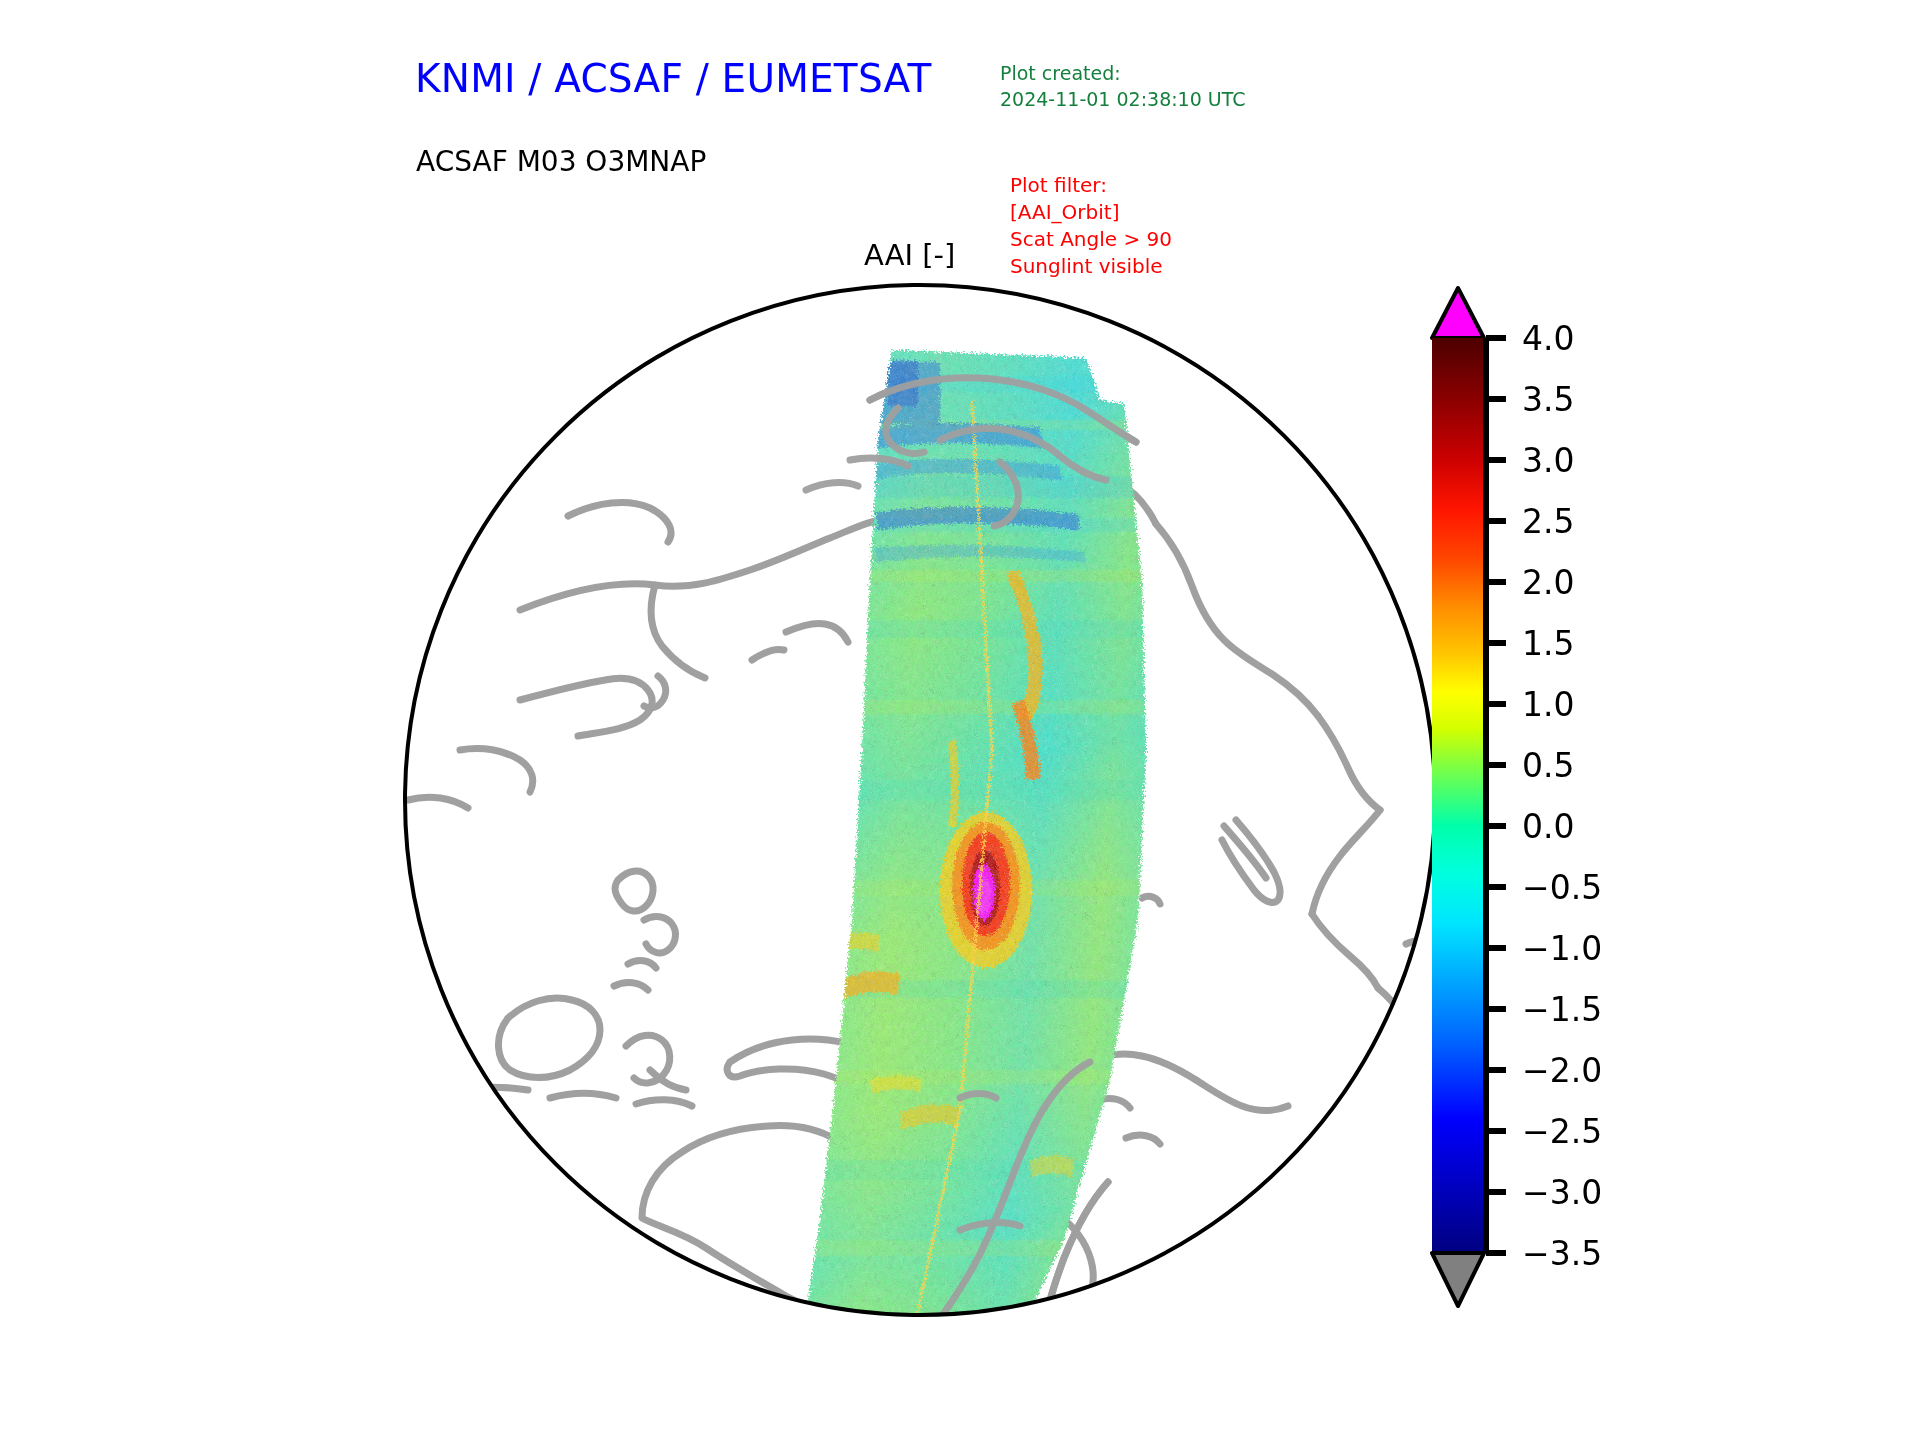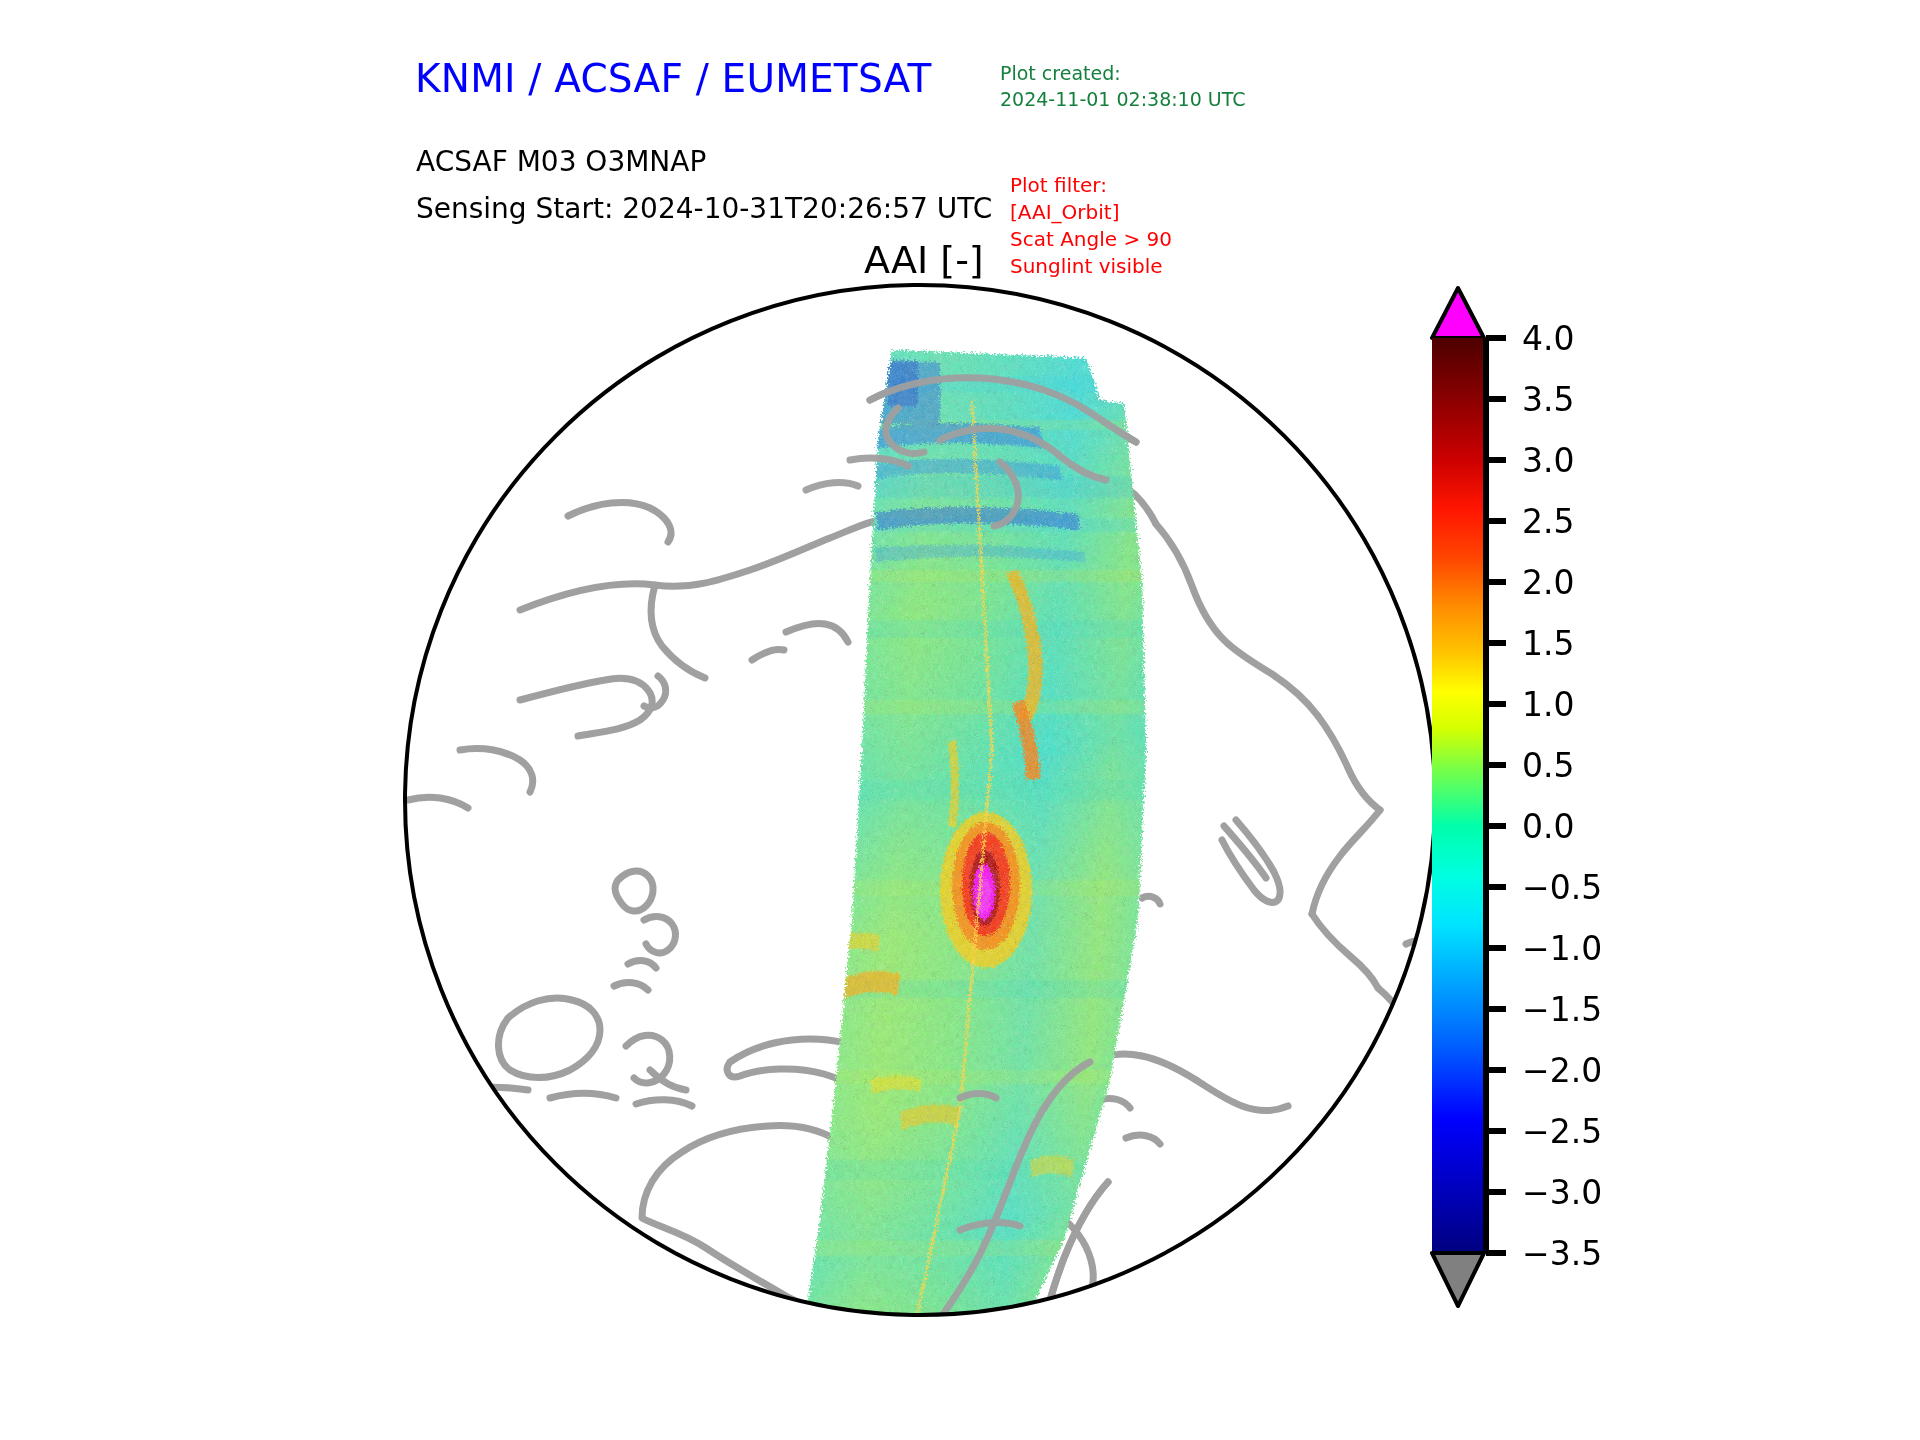--- a/index.html
+++ b/index.html
@@ -40,21 +40,21 @@
   #created-label { left: 1000px; top: 62px; }
   #created-value { left: 1000px; top: 88px; }
   .title-line {
     position: absolute;
     font-size: 28px;
     color: #000000;
     white-space: nowrap;
   }
   #title-product { left: 416px; top: 145px; }
   #title-sensing { left: 416px; top: 192px; }
-  #title-quantity { left: 864px; top: 238px; font-size: 38px; }
+  #title-quantity { left: 864px; top: 238px; font-size: 29px; }
 
   .filter-line {
     position: absolute;
     text-align: left;
     font-size: 20px;
     color: #ff0000;
     white-space: nowrap;
     width: 440px;
     left: 1010px;
   }
@@ -92,21 +92,20 @@
 <body>
 
 <div class="root">
 
   <div id="header-org">KNMI / ACSAF / EUMETSAT</div>
 
   <div class="created-line" id="created-label">Plot created:</div>
   <div class="created-line" id="created-value">2024-11-01 02:38:10 UTC</div>
 
   <div class="title-line" id="title-product">ACSAF M03 O3MNAP</div>
-  <div class="title-line" id="title-sensing">Sensing Start: 2024-10-31T20:26:57 UTC</div>
   <div class="title-line" id="title-quantity">AAI [-]</div>
 
   <div class="filter-line" id="filter-l0">Plot filter:</div>
   <div class="filter-line" id="filter-l1">[AAI_Orbit]</div>
   <div class="filter-line" id="filter-l2">Scat Angle &gt; 90</div>
   <div class="filter-line" id="filter-l3">Sunglint visible</div>
 
   <div id="map-area">
     <svg id="map-svg" viewBox="0 0 1040 1040" xmlns="http://www.w3.org/2000/svg">
       <defs>

